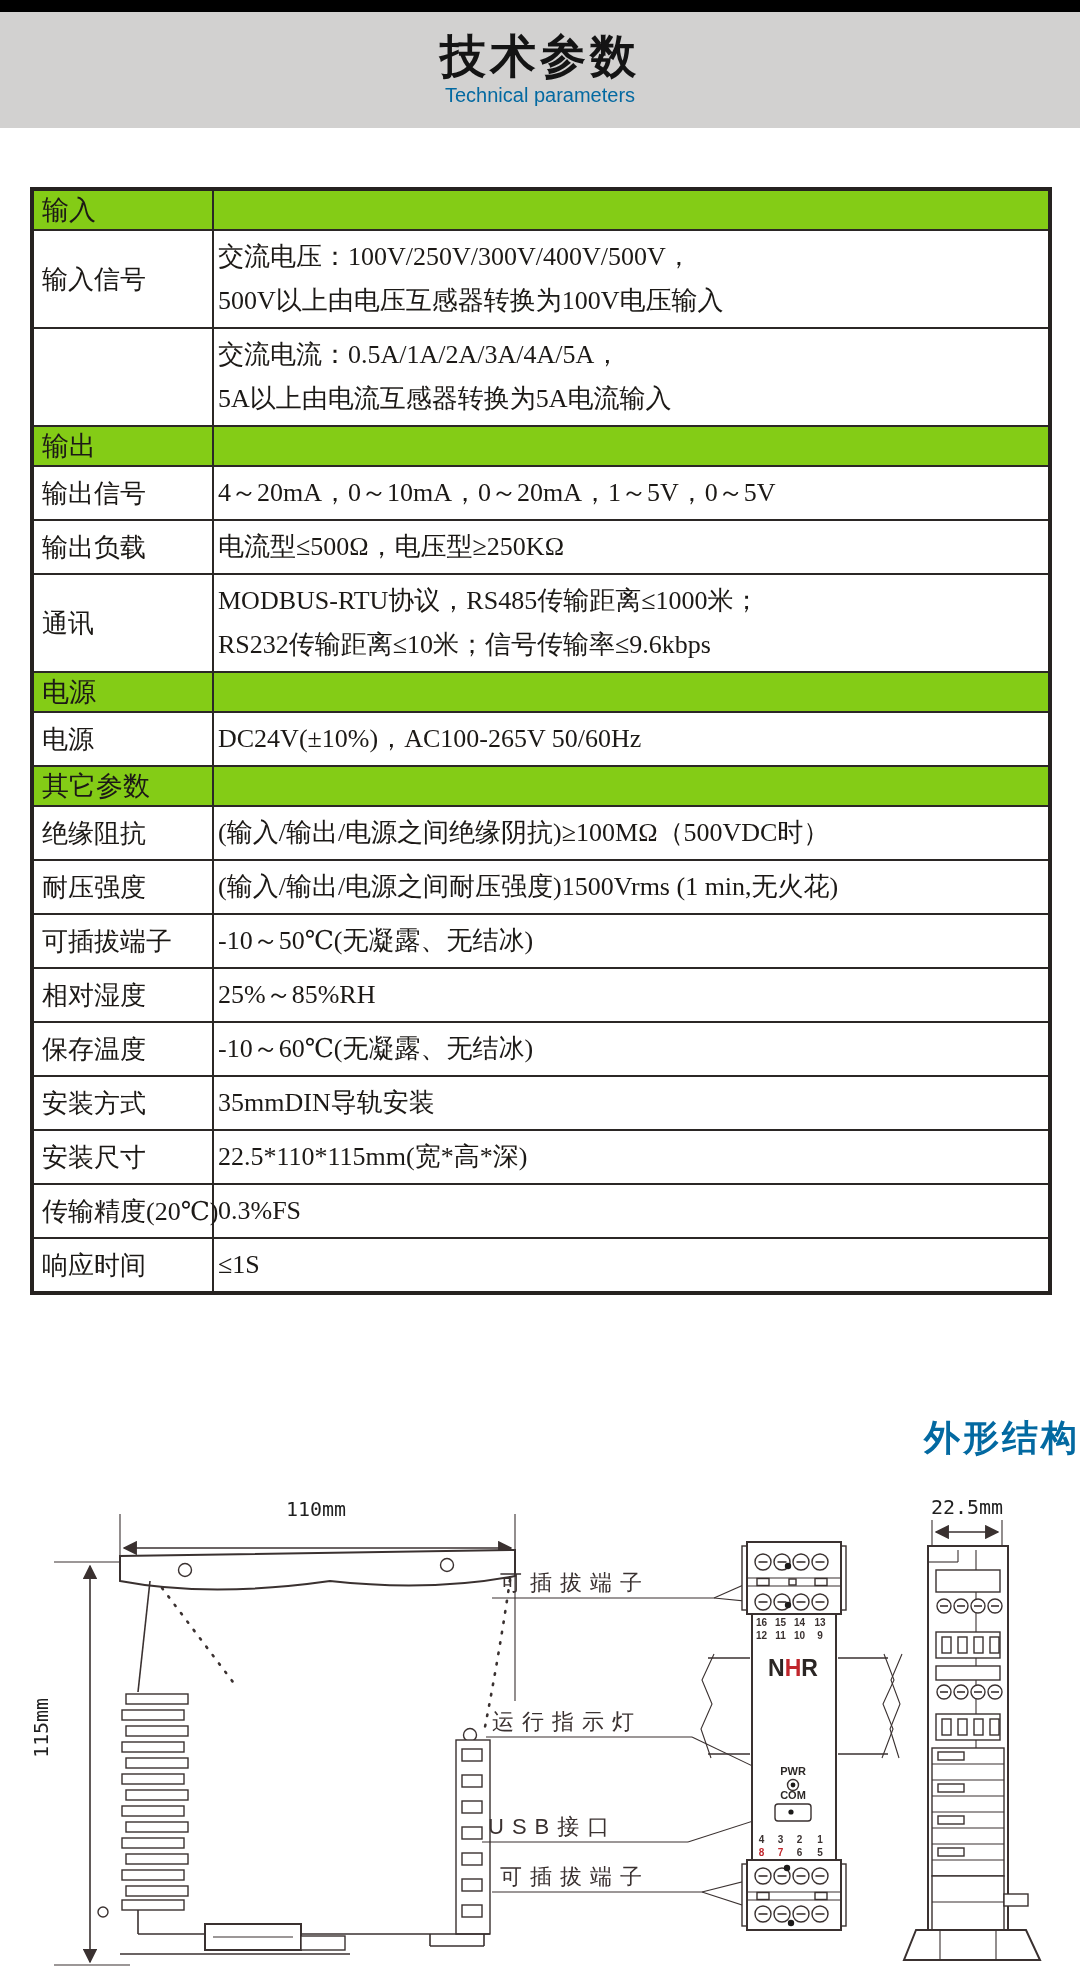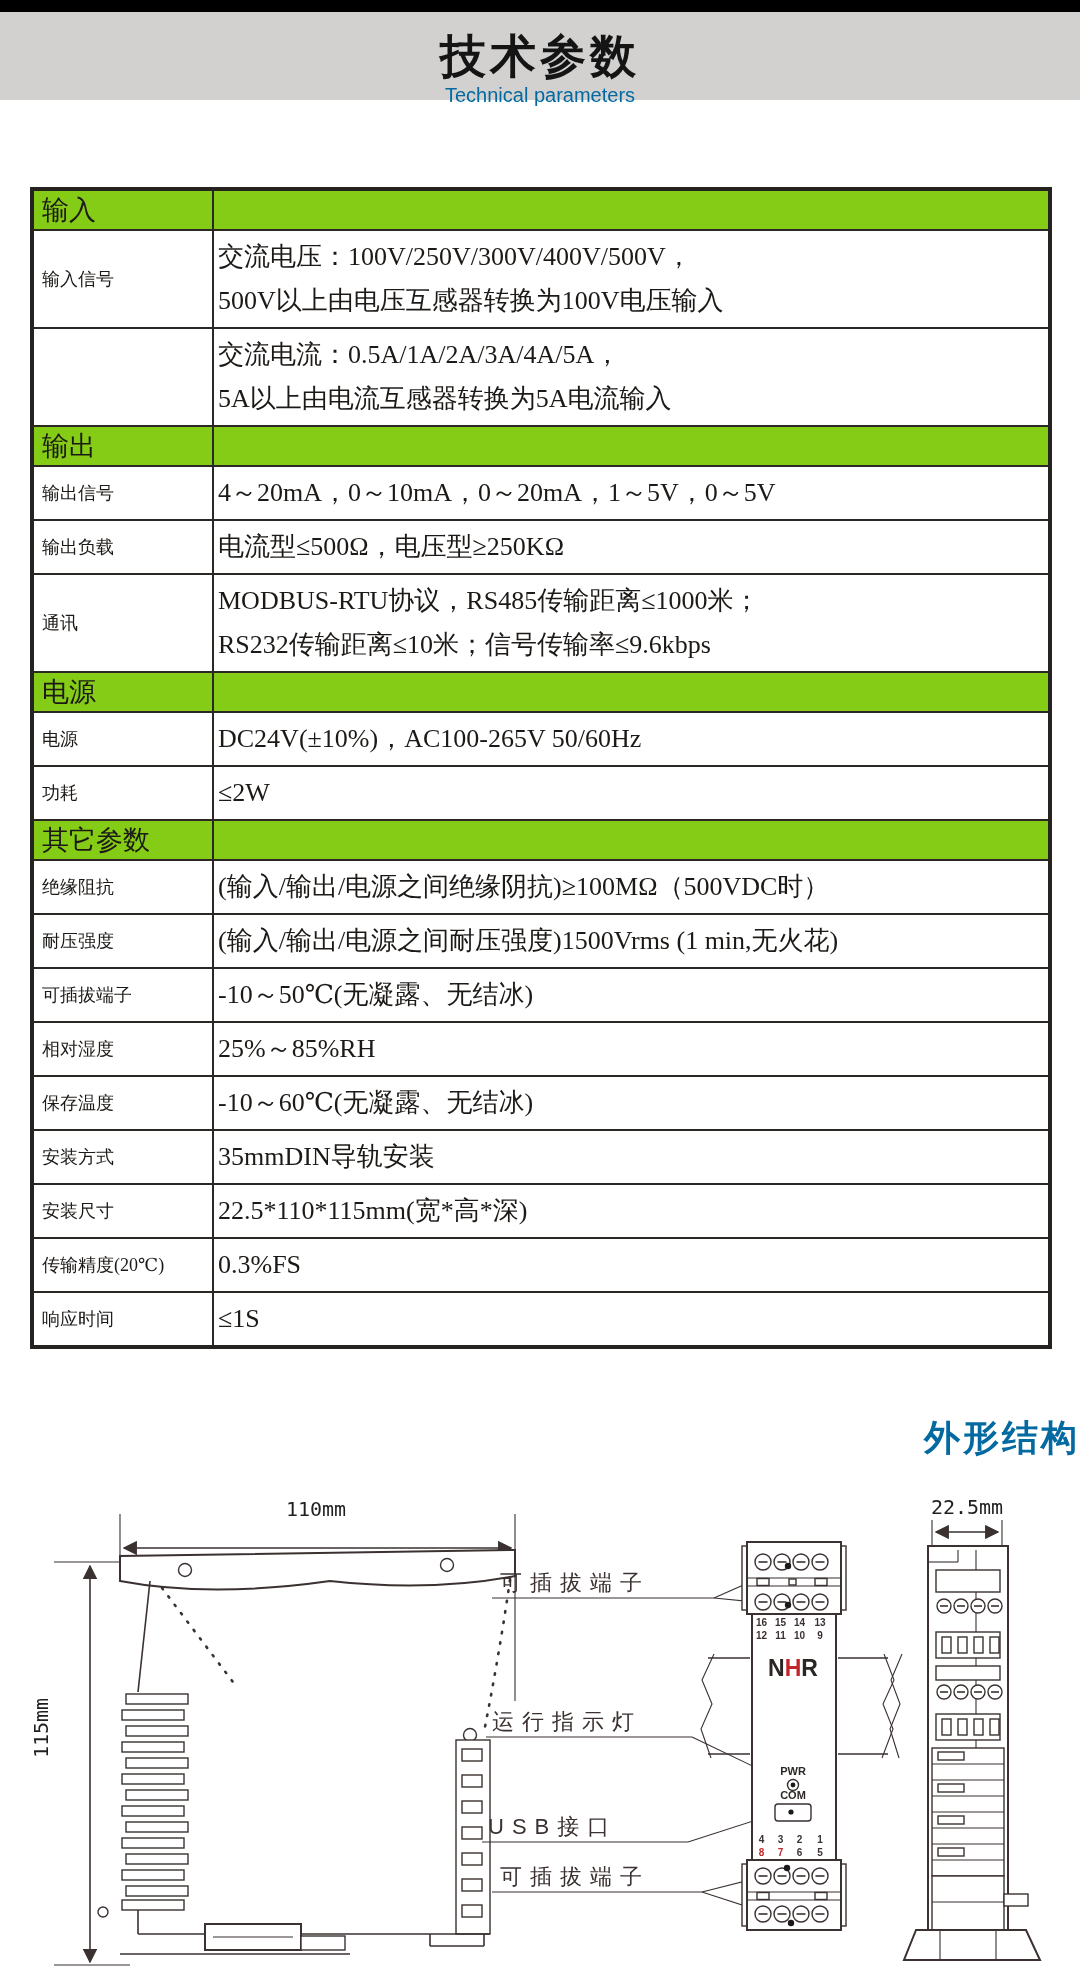--- a/index.html
+++ b/index.html
@@ -1,28 +1,28 @@
 <!DOCTYPE html>
 <html><head>
 <meta charset="utf-8">
 <style>
   html,body{margin:0;padding:0;background:#fff;}
   .page{position:relative;width:1080px;height:1986px;background:#ffffff;overflow:hidden;
         font-family:"Liberation Serif","DejaVu Serif",serif;color:#1c1916;}
   .topbar{position:absolute;top:0;left:0;width:100%;height:12px;background:#000;}
-  .header-band{position:absolute;top:12px;left:0;width:100%;height:88px;background:#d2d1d0;}
+  .header-band{position:absolute;top:12px;left:0;width:100%;height:116px;background:#d2d1d0;}
   .page-title{margin:0;padding-top:14px;text-align:center;
               font-family:"Liberation Sans","DejaVu Sans",sans-serif;
               font-weight:bold;font-size:46px;letter-spacing:4px;color:#141414;}
   .page-subtitle{text-align:center;font-family:"Liberation Sans","DejaVu Sans",sans-serif;
               font-size:20px;color:#0369a1;margin-top:-4px;}
   table.spec{position:absolute;left:30px;top:187px;width:1022px;border-collapse:collapse;
              border:4px solid #262220;table-layout:fixed;}
   table.spec td{border:2px solid #2b2725;vertical-align:middle;}
-  td.param{width:168px;font-size:18px;padding:4px 2px 4px 8px;white-space:nowrap;}
+  td.param{width:168px;font-size:26px;padding:4px 2px 4px 8px;white-space:nowrap;}
   td.value{font-size:26px;padding:4px 6px 4px 4px;}
   td.value .vline{line-height:44px;white-space:nowrap;}
   tr.sec td{background:#84cc16;font-size:27px;height:30px;padding:1px 2px 1px 8px;}
   .outline-title{position:absolute;top:1414px;left:0;width:100%;margin:0;text-align:right;
               font-family:"Liberation Sans","DejaVu Sans",sans-serif;
               font-weight:bold;font-size:36px;letter-spacing:3px;color:#0369a1;}
   svg.outline{position:absolute;top:1486px;left:0;}
   .ln{stroke:#3a3130;stroke-width:1.6;fill:none;}
   .lnthin{stroke:#3a3130;stroke-width:1.1;fill:none;}
   .fw{fill:#ffffff;stroke:#3a3130;stroke-width:2;}
@@ -93,26 +93,20 @@
         <tr class="sec">
           <td class="param">电源</td>
           <td></td>
         </tr>
         <tr>
           <td class="param">电源</td>
           <td class="value">
             <div class="vline">DC24V(±10%)，AC100-265V 50/60Hz</div>
           </td>
         </tr>
-        <tr>
-          <td class="param">功耗</td>
-          <td class="value">
-            <div class="vline">≤2W</div>
-          </td>
-        </tr>
         <tr class="sec">
           <td class="param">其它参数</td>
           <td></td>
         </tr>
         <tr>
           <td class="param">绝缘阻抗</td>
           <td class="value">
             <div class="vline">(输入/输出/电源之间绝缘阴抗)≥100MΩ（500VDC时）</div>
           </td>
         </tr>

